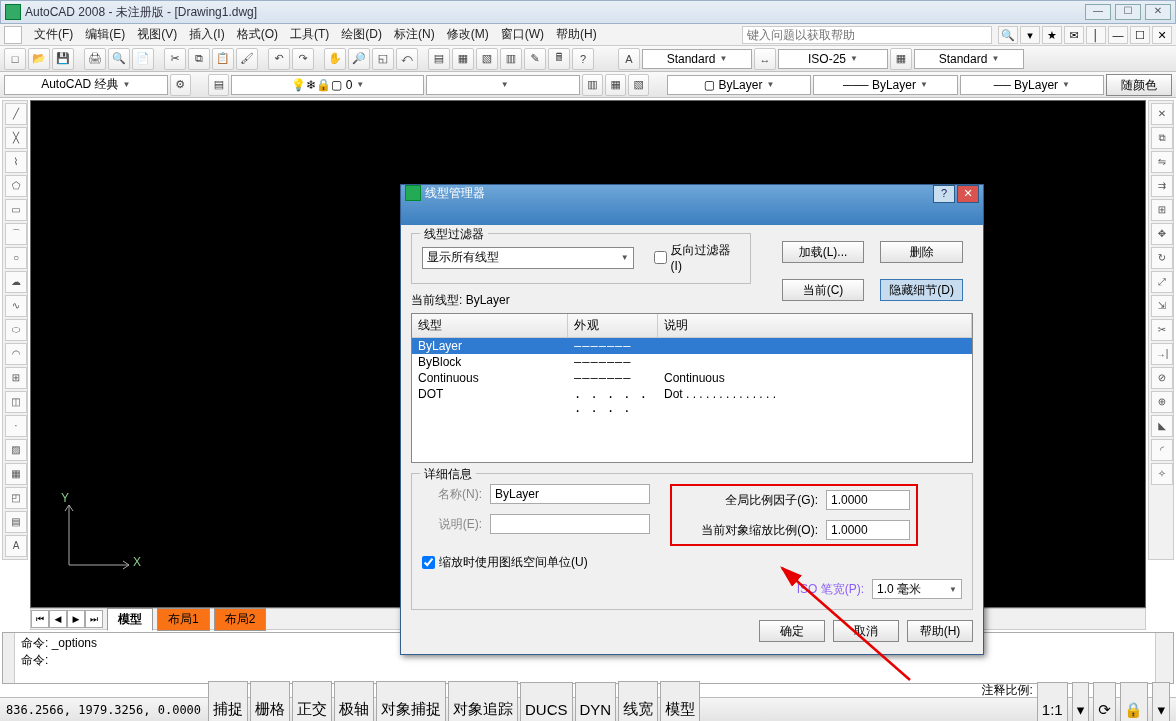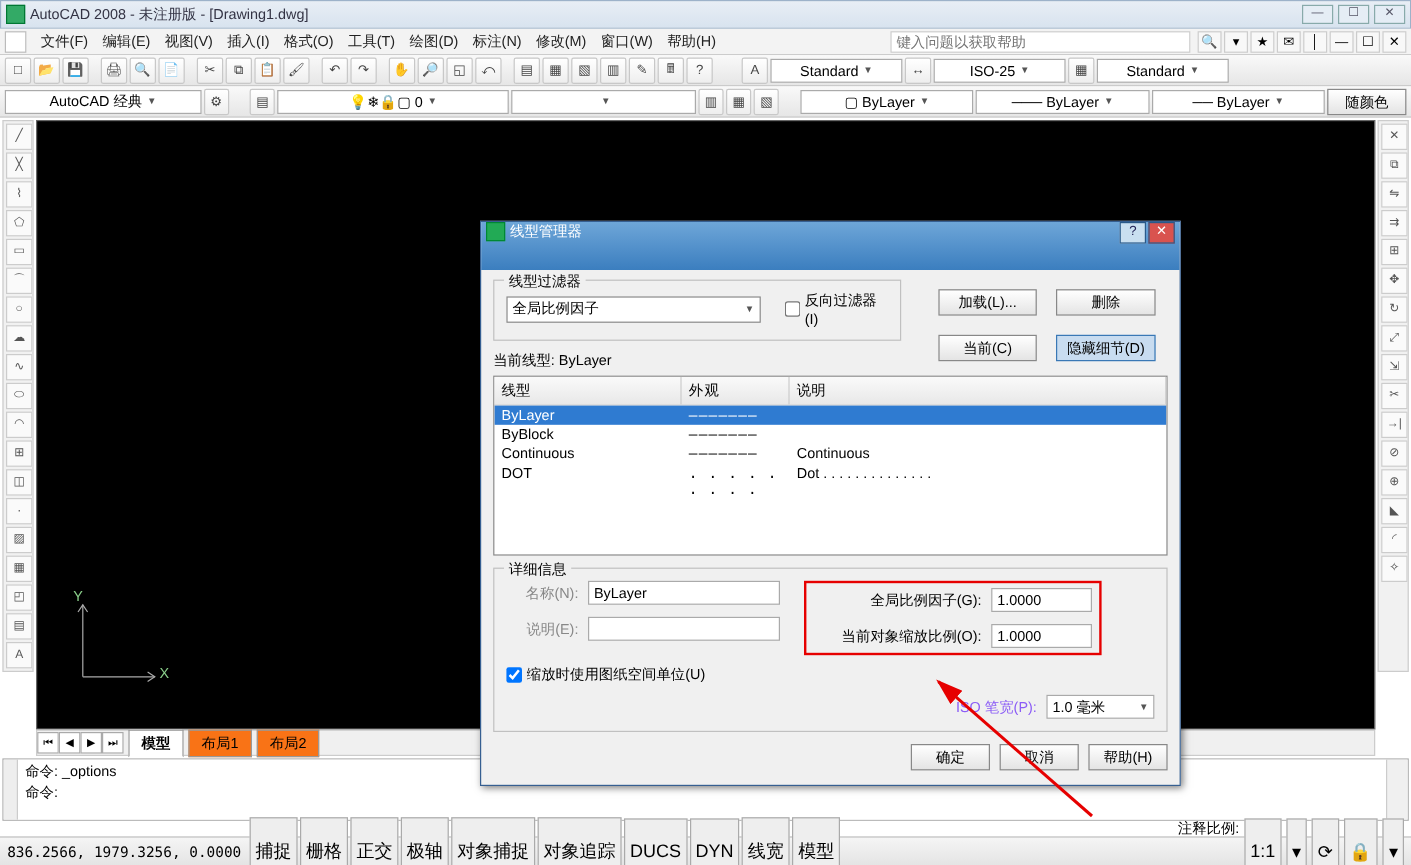--- a/index.html
+++ b/index.html
@@ -316,21 +316,21 @@
       <div class="dlg-tb help">?</div>
       <div class="dlg-tb close">✕</div>
     </div>
   </div>
   <div class="dlg-body">
     <div style="position:relative;">
       <div class="filter-group" style="width:340px">
         <span class="legend">线型过滤器</span>
         <div class="filter-row">
           <div class="filter-select">
-              <span>全局比例因子</span>
+              <span>显示所有线型</span>
               <span class="tb-dd-arrow">▼</span>
             </div>
           <label class="chk">
               <input type="checkbox" style="">
               <span>反向过滤器(I)</span>
             </label>
         </div>
       </div>
       <div class="side-btns">
         <div class="dlg-btn">加载(L)...</div>

